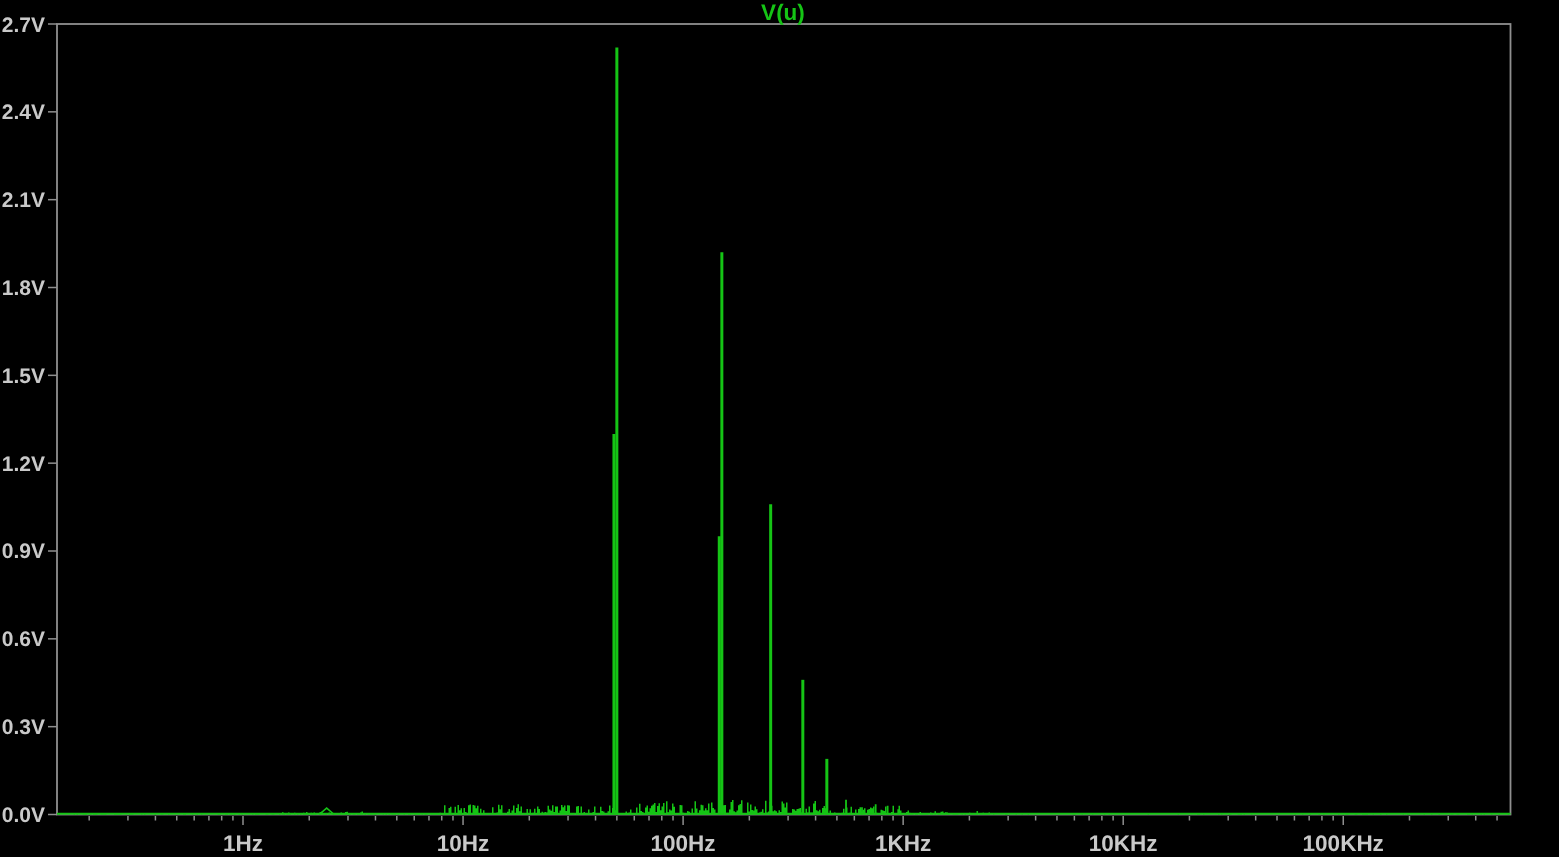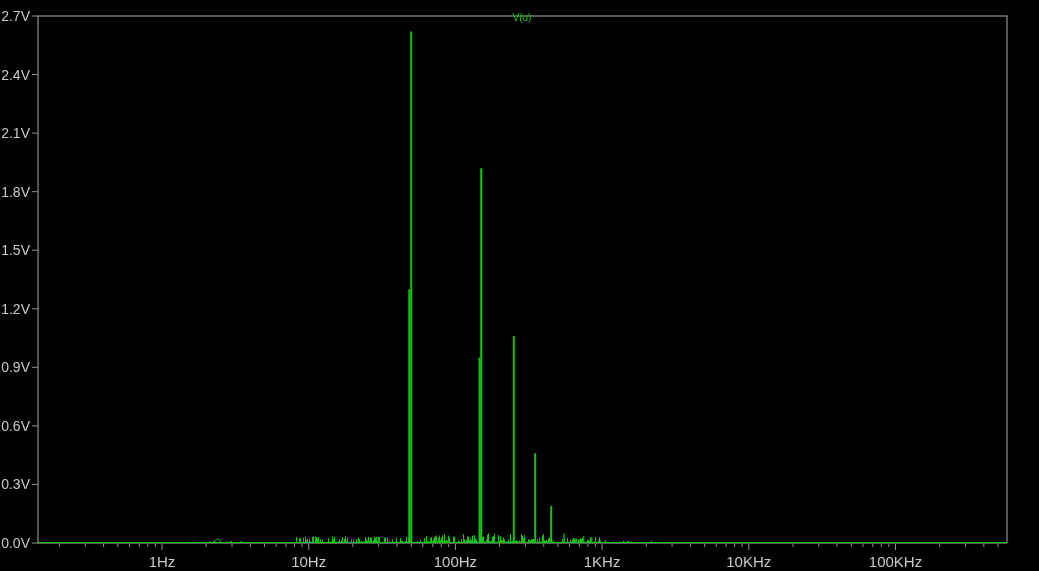--- a/index.html
+++ b/index.html
@@ -2,27 +2,28 @@
 <html><head>
 <meta charset="utf-8">
 <style>
   html,body{margin:0;padding:0;background:#000;}
   .screen{
     position:relative;
     width:1039px;height:571px;
     background:#000;
     font-family:"Liberation Sans", sans-serif;
     overflow:hidden;
+    font-weight:bold;
   }
   svg{position:absolute;left:0;top:0;}
   .plot-title{
     position:absolute;
-    top:12px;left:522px;
+    top:0px;left:522px;
     transform:translateX(-50%);
-    font-size:10px;
+    font-size:15px;
     font-family:"Liberation Sans", sans-serif;
     cursor:default;
     white-space:nowrap;
   }
 </style>
 </head>
 <body>
 
 <div class="screen">
   <svg id="plot" width="1039" height="571">

